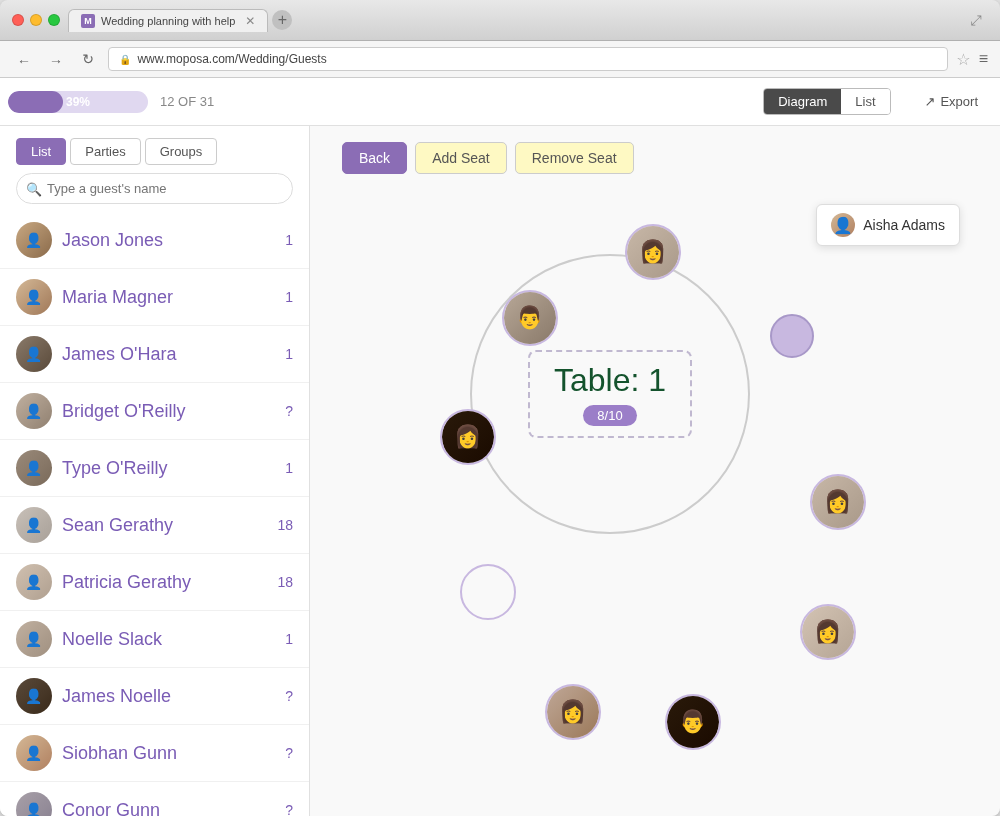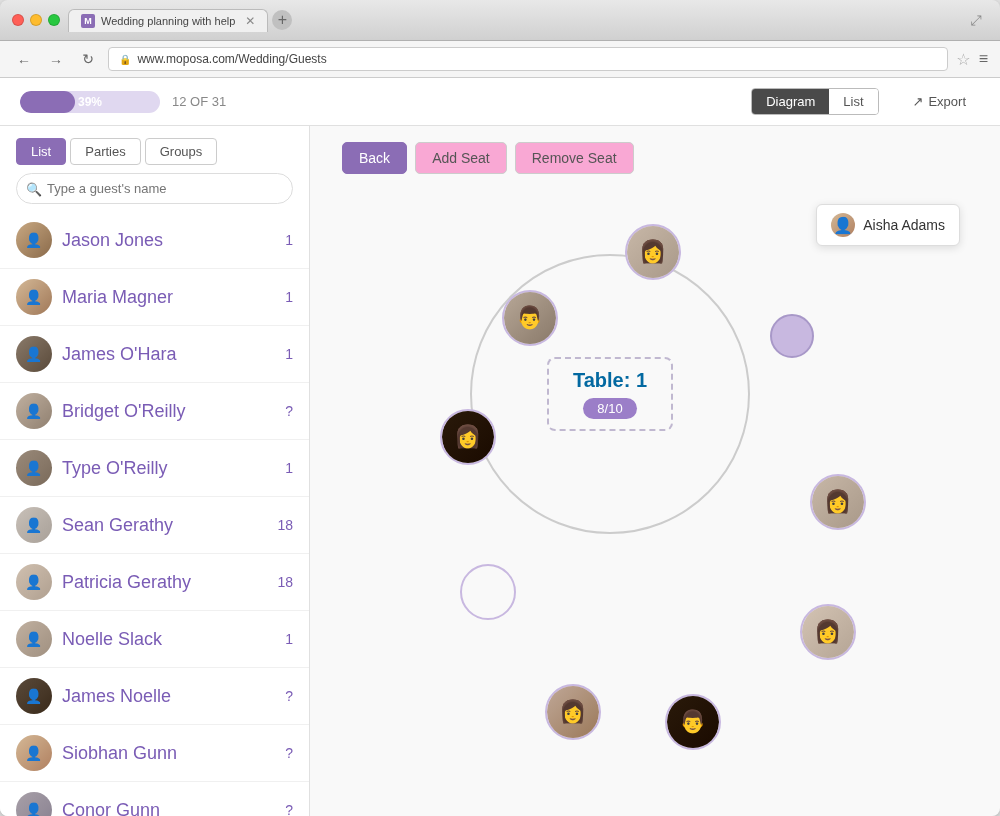--- a/index.html
+++ b/index.html
@@ -156,21 +156,21 @@
       background: #f9f9f9;
       flex: 1;
       display: flex;
       flex-direction: column;
       overflow: hidden;
     }
 
     
     .app-topbar {
       background: white;
-      padding: 10px 20px;
+      padding: 10px 8px;
       display: flex;
       border-bottom: 1px solid #e0e0e0;
     }
 
     .progress-section {
       display: flex;
       align-items: center;
       gap: 12px;
     }
 
@@ -368,21 +368,21 @@
       gap: 8px;
       margin-bottom: 20px;
     }
 
     .toolbar-btn {
       padding: 7px 16px;
       border-radius: 5px;
       font-size: 14px;
       cursor: pointer;
       border: 1px solid #ccc;
-      background: #f9a8d4;
+      background: #fef9c3;
       color: #555;
     }
 
     .toolbar-btn.primary {
       background: #8b6db5;
       color: white;
       border-color: #8b6db5;
       margin-left: 12px;
     }
 
@@ -409,23 +409,23 @@
     }
 
     .table-label-box {
       border: 2px dashed #c0b8d0;
       border-radius: 8px;
       padding: 10px 24px;
       text-align: center;
     }
 
     .table-name {
-      font-size: 20px;
-      color: #0369a1;
-      font-weight: 700;
+      font-size: 32px;
+      color: #14532d;
+      font-weight: 400;
     }
 
     .table-count {
       display: inline-block;
       background: #9b7ec8;
       color: white;
       border-radius: 12px;
       padding: 3px 14px;
       font-size: 13px;
       margin-top: 6px;

